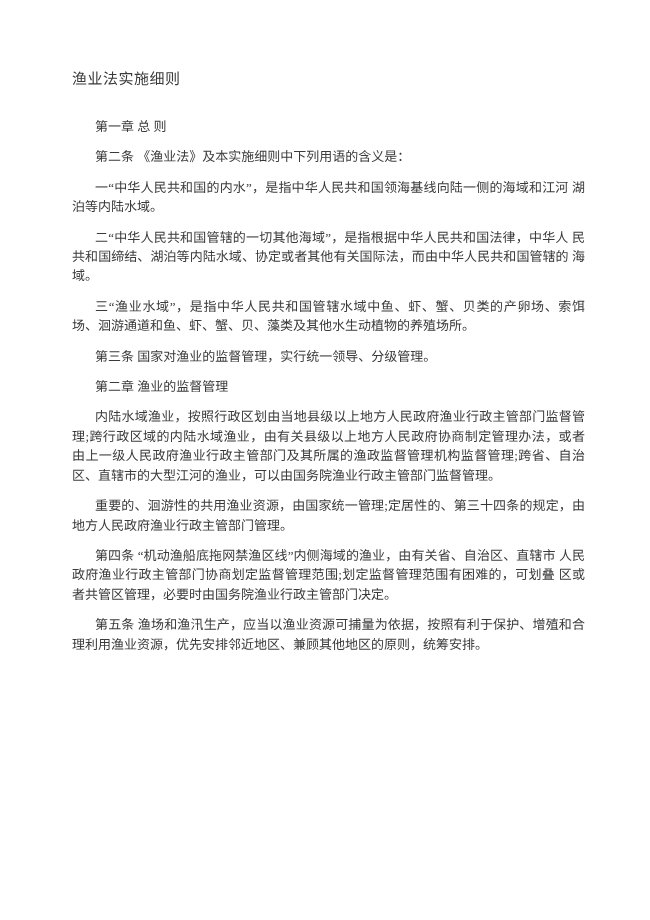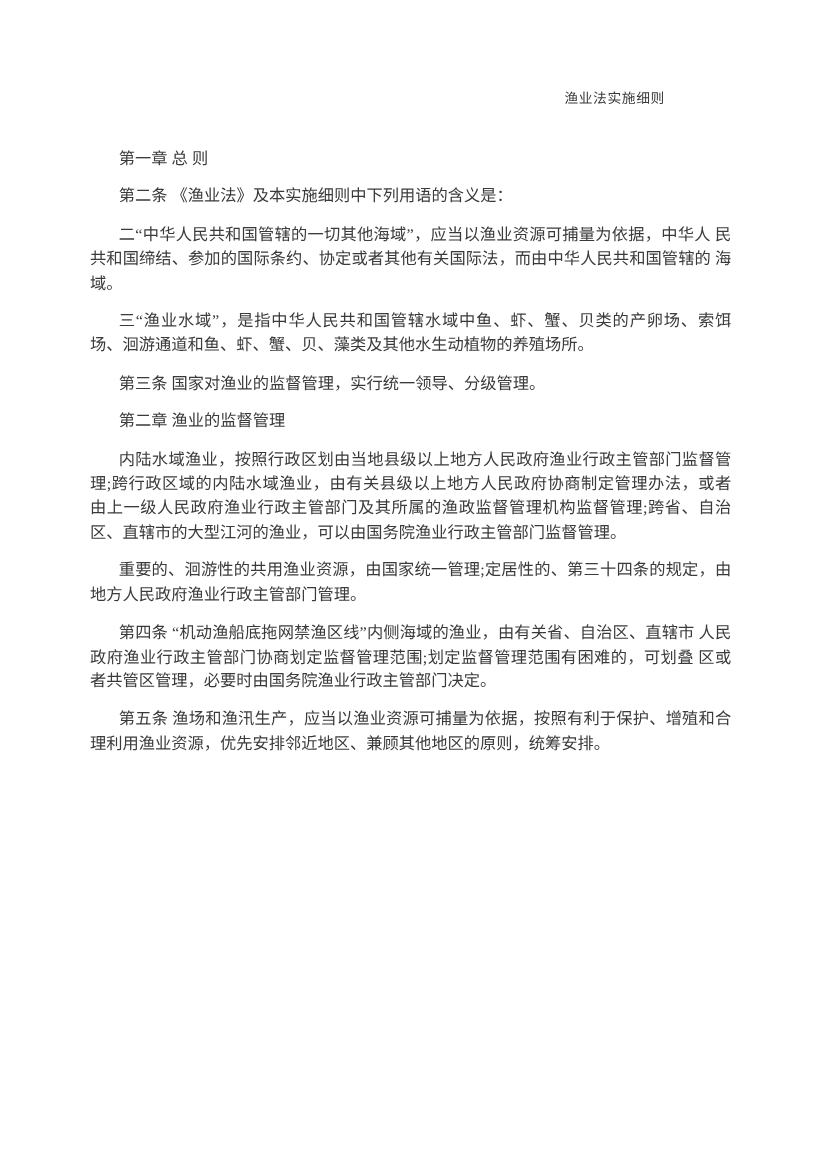--- a/index.html
+++ b/index.html
@@ -17,23 +17,23 @@
     box-sizing: border-box;
     padding: 70px 65px 40px 72px;
     overflow: hidden;
     font-family: "Liberation Serif", "DejaVu Serif", serif;
     font-size: 13px;
     line-height: 19.4px;
     color: #3a3a3a;
     -webkit-font-smoothing: antialiased;
   }
   .doc-title {
-    font-size: 11px;
+    font-size: 15px;
     font-weight: normal;
-    text-align: right;
+    text-align: left;
     margin: 0 53px 28px 0;
     padding: 0;
     line-height: 19px;
     letter-spacing: 0.5px;
   }
   .block {
     margin: 0 0 11px 0;
     padding: 0;
     text-align: justify;
     text-indent: 23px;
@@ -46,21 +46,22 @@
 </head>
 <body>
 
 <div class="page">
 
   <h1 class="doc-title">渔业法实施细则</h1>
 
   <div>
     <p class="block">第一章 总 则</p>
     <p class="block">第二条 《渔业法》及本实施细则中下列用语的含义是：</p>
-    <p class="block">二“中华人民共和国管辖的一切其他海域”，应当以渔业资源可捕量为依据，中华人 民共和国缔结、参加的国际条约、协定或者其他有关国际法，而由中华人民共和国管辖的 海域。</p>
+    <p class="block">一“中华人民共和国的内水”，是指中华人民共和国领海基线向陆一侧的海域和江河 湖泊等内陆水域。</p>
+    <p class="block">二“中华人民共和国管辖的一切其他海域”，是指根据中华人民共和国法律，中华人 民共和国缔结、湖泊等内陆水域、协定或者其他有关国际法，而由中华人民共和国管辖的 海域。</p>
     <p class="block">三“渔业水域”，是指中华人民共和国管辖水域中鱼、虾、蟹、贝类的产卵场、索饵 场、洄游通道和鱼、虾、蟹、贝、藻类及其他水生动植物的养殖场所。</p>
     <p class="block">第三条 国家对渔业的监督管理，实行统一领导、分级管理。</p>
     <p class="block">第二章 渔业的监督管理</p>
     <p class="block">内陆水域渔业，按照行政区划由当地县级以上地方人民政府渔业行政主管部门监督管理;跨行政区域的内陆水域渔业，由有关县级以上地方人民政府协商制定管理办法，或者 由上一级人民政府渔业行政主管部门及其所属的渔政监督管理机构监督管理;跨省、自治 区、直辖市的大型江河的渔业，可以由国务院渔业行政主管部门监督管理。</p>
     <p class="block">重要的、洄游性的共用渔业资源，由国家统一管理;定居性的、第三十四条的规定，由 地方人民政府渔业行政主管部门管理。</p>
     <p class="block">第四条 “机动渔船底拖网禁渔区线”内侧海域的渔业，由有关省、自治区、直辖市 人民政府渔业行政主管部门协商划定监督管理范围;划定监督管理范围有困难的，可划叠 区或者共管区管理，必要时由国务院渔业行政主管部门决定。</p>
     <p class="block">第五条 渔场和渔汛生产，应当以渔业资源可捕量为依据，按照有利于保护、增殖和合理利用渔业资源，优先安排邻近地区、兼顾其他地区的原则，统筹安排。</p>
   </div>
 
 </div>

